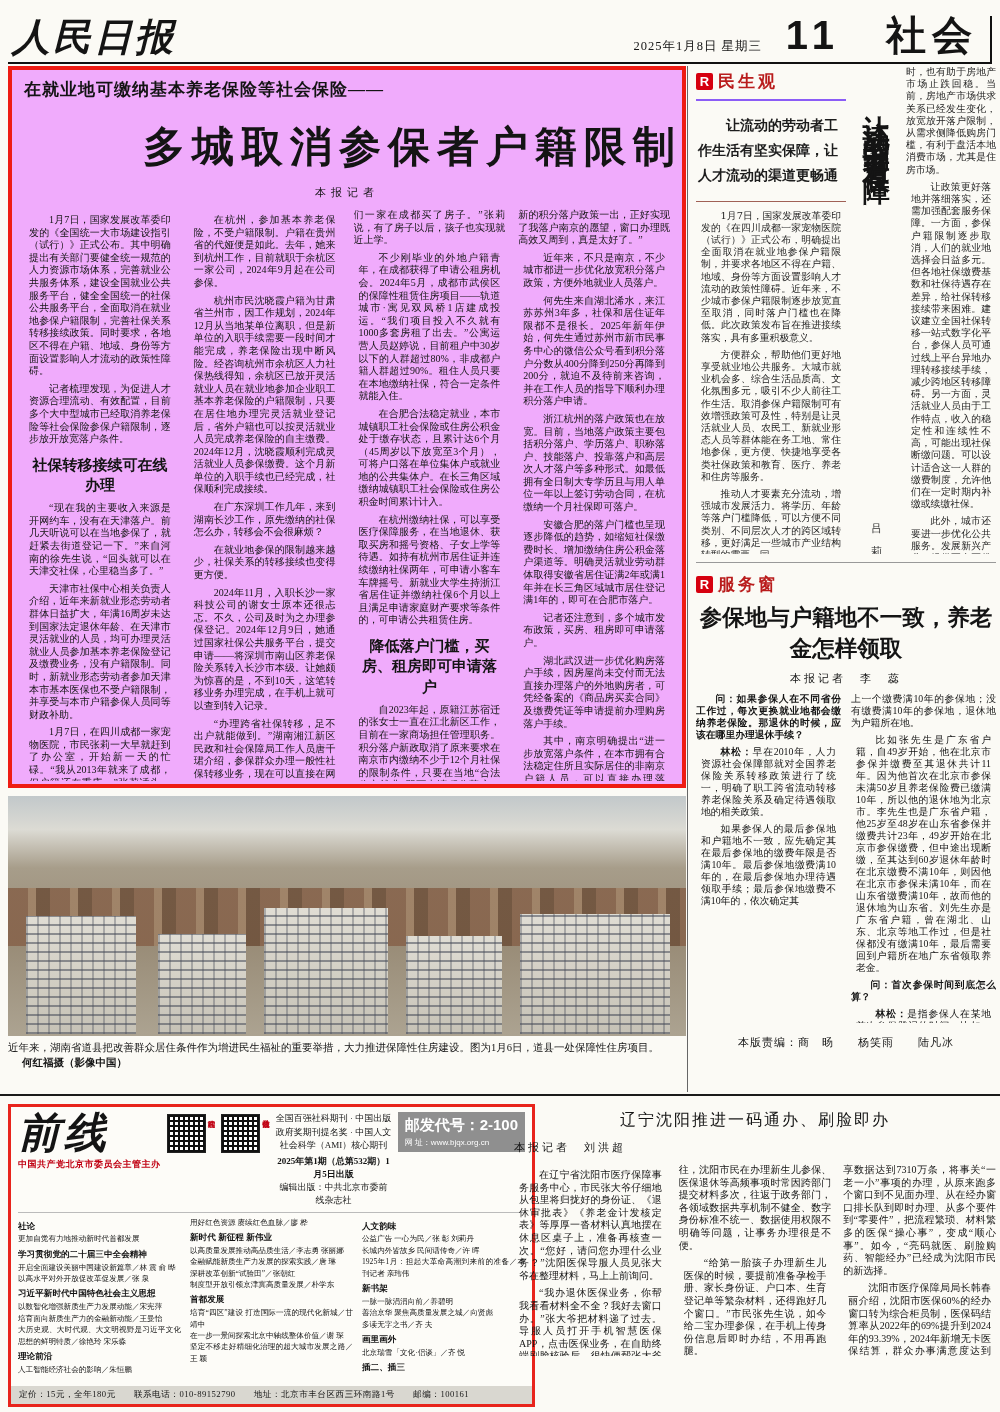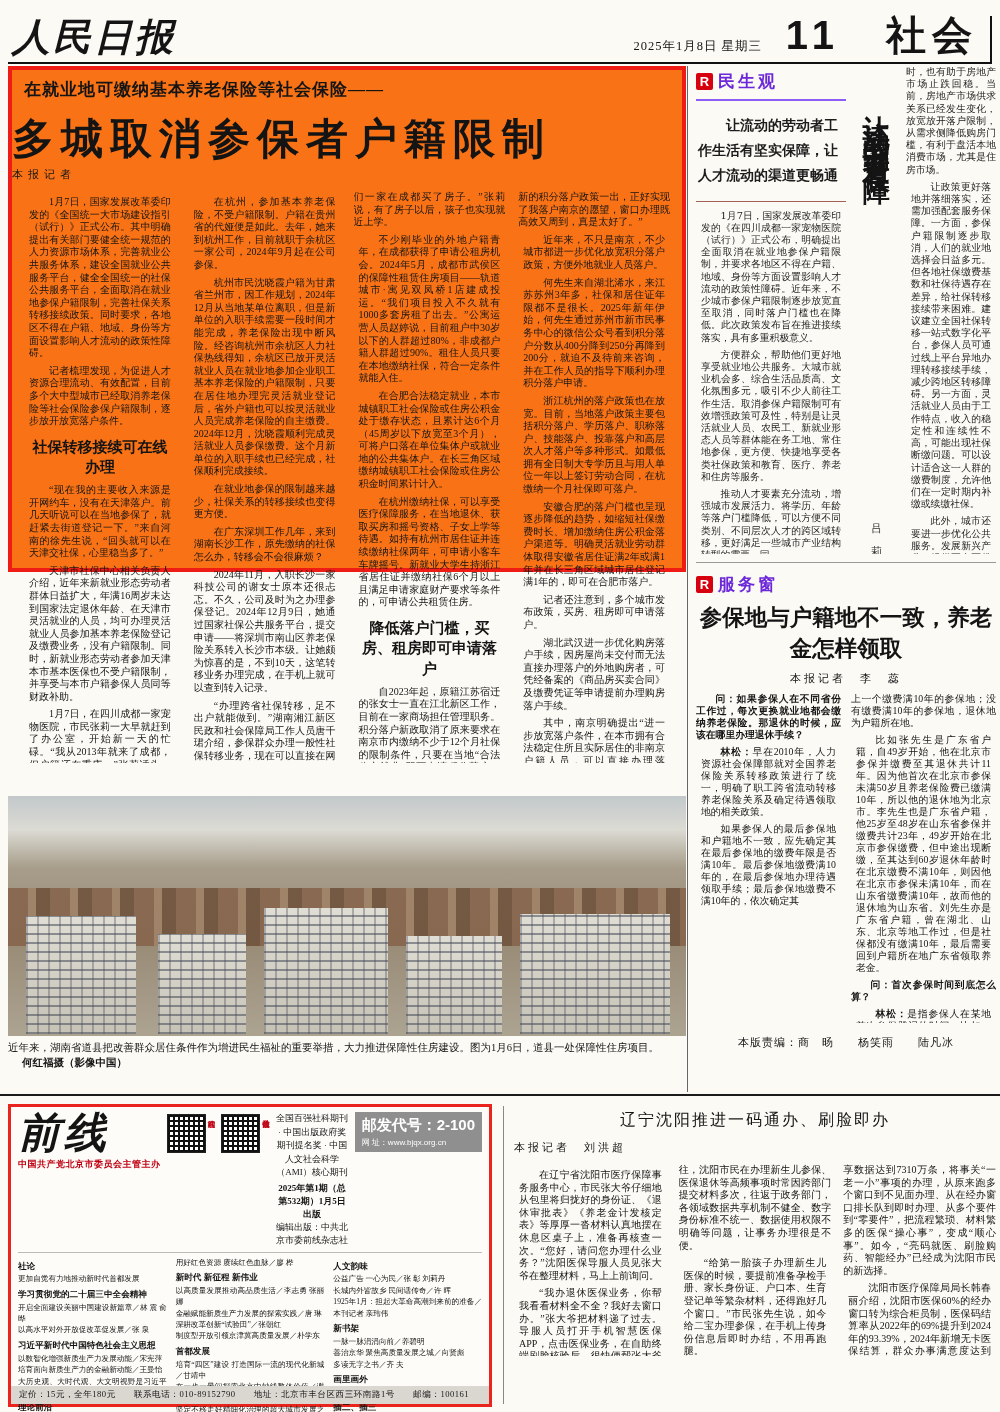--- a/index.html
+++ b/index.html
@@ -5,24 +5,24 @@
   html,body{margin:0;padding:0;background:#e9e7e0;}
   #page{position:relative;width:1000px;height:1412px;background:#fbfaf5;color:#141414;
         font-family:"Liberation Serif","DejaVu Serif",serif;overflow:hidden;}
   
   .header{position:absolute;left:8px;top:4px;width:984px;height:58px;border-bottom:2px solid #111;}
   .brand{position:absolute;left:4px;top:8px;font-size:38px;font-weight:900;font-style:italic;letter-spacing:3px;}
   .hdate{position:absolute;right:230px;top:34px;font-size:12.5px;letter-spacing:1px;}
   .hpage{position:absolute;right:14px;top:4px;font-size:40px;font-weight:700;font-family:"Liberation Sans",sans-serif;letter-spacing:6px;}
   .hcorner{position:absolute;right:0;top:12px;width:2px;height:46px;background:#111;}
   
-  .main-box{position:absolute;left:8px;top:66px;width:678px;height:506px;border:4px solid #ee1c14;box-sizing:border-box;background:#f97316;}
+  .main-box{position:absolute;left:8px;top:66px;width:678px;height:722px;border:4px solid #ee1c14;box-sizing:border-box;background:#f0abfc;}
   .kicker{margin:8px 0 0 12px;font-size:17px;font-weight:bold;letter-spacing:1px;}
-  .headline{text-align:left;font-size:42px;font-weight:900;letter-spacing:7px;margin-top:10px;font-family:"Liberation Sans",sans-serif;}
-  .m-byline{text-align:left;font-size:11px;letter-spacing:5px;}
+  .headline{text-align:right;font-size:42px;font-weight:900;letter-spacing:7px;margin-top:18px;font-family:"Liberation Sans",sans-serif;}
+  .m-byline{text-align:center;font-size:11px;margin-top:10px;letter-spacing:5px;}
   .main-cols{display:flex;gap:13px;padding:9px 12px 0;}
   .main-cols .col{flex:1;height:572px;overflow:hidden;}
   .bt{font-size:10px;line-height:12.6px;text-align:justify;}
   .bt .para{text-indent:2em;margin:5px;}
   .bt .cont{text-indent:0;margin:0;}
   .bt .sub{font-weight:bold;font-size:15px;line-height:1.35;text-align:center;margin:9px 2px 7px;text-indent:0;font-family:"Liberation Sans",sans-serif;}
   .bt .q{text-indent:2em;font-weight:bold;}
   
   .photo{position:absolute;left:8px;top:796px;width:678px;height:240px;overflow:hidden;
          background:linear-gradient(#c2c8ca 0%,#dcdbd4 14%,#a79d8a 30%,#988b76 60%,#aca391 100%);}
@@ -34,21 +34,21 @@
       background-image:repeating-linear-gradient(0deg,rgba(70,75,88,.55) 0 2px,transparent 2px 9px),
                        repeating-linear-gradient(90deg,rgba(70,75,88,.35) 0 2px,transparent 2px 11px),
                        linear-gradient(#e0ddd4,#c6c2b6);}
   .cap-row{position:absolute;left:8px;top:1041px;width:678px;font-size:10.5px;line-height:1.4;}
   .cap-credit{font-weight:bold;white-space:nowrap;padding-left:14px;}
   
   .vline{position:absolute;left:687px;top:66px;width:1px;height:1026px;background:#666;}
   .right-region{position:absolute;left:696px;top:66px;width:300px;}
   .sec-head{display:flex;align-items:center;gap:5px;margin:4px 0 6px;}
   .rlogo{width:17px;height:17px;background:#d6000f;color:#fff;font-weight:bold;font-size:13px;line-height:17px;text-align:center;border-radius:2px;font-family:"Liberation Sans",sans-serif;}
-  .sec-title{color:#6d28d9;font-weight:bold;font-size:17px;letter-spacing:3px;font-family:"Liberation Sans",sans-serif;}
+  .sec-title{color:#b91c1c;font-weight:bold;font-size:17px;letter-spacing:3px;font-family:"Liberation Sans",sans-serif;}
   .kai{font-family:"DejaVu Serif",serif;color:#1d1d1d;}
   .msg-body{display:flex;gap:7px;height:488px;overflow:hidden;}
   .msg-left{width:150px;}
   .msg-intro{border-top:2px solid #8b5cf6;border-bottom:1px solid #a06055;padding:12px 2px;margin:2px 0 8px;
              font-size:14px;font-weight:bold;line-height:1.8;text-indent:2em;}
   .msg-left .bt,.msg-right .bt{font-size:9.8px;line-height:12.2px;}
   .msg-vert{width:46px;display:flex;flex-direction:column;align-items:center;padding-top:28px;}
   .vert-title{writing-mode:vertical-rl;text-orientation:upright;font-size:27px;font-weight:900;letter-spacing:6px;line-height:1.05;height:408px;}
   .vert-author{writing-mode:vertical-rl;text-orientation:upright;font-size:11px;letter-spacing:5px;margin-top:12px;color:#333;}
   .msg-right{flex:1;}
@@ -57,21 +57,21 @@
   .fw-headline{font-size:22.5px;font-weight:900;text-align:center;margin:2px 0 0;font-family:"Liberation Sans",sans-serif;}
   .fw-byline{text-align:center;font-size:11px;margin:7px 0 7px;letter-spacing:3px;}
   .fw-cols{display:flex;gap:10px;height:330px;overflow:hidden;}
   .fw-cols .col{flex:1;}
   .fw-cols .bt{font-size:9.8px;line-height:12px;}
   .editors{margin-top:12px;text-align:center;font-size:11px;letter-spacing:1px;}
   
   .hdiv{position:absolute;left:0;top:1094px;width:1000px;height:2px;background:#1a1a1a;}
   .vline2{position:absolute;left:503px;top:1106px;width:1px;height:298px;background:#888;}
   
-  .ad{position:absolute;left:8px;top:1104px;width:484px;height:303px;border:3px solid #e8241c;box-sizing:border-box;padding:5px 7px 16px;background:#fdfcf8;}
+  .ad{position:absolute;left:8px;top:1104px;width:527px;height:303px;border:3px solid #e8241c;box-sizing:border-box;padding:5px 7px 16px;background:#fdfcf8;}
   .ad-top{display:flex;align-items:flex-start;gap:6px;}
   .ad-logo{font-size:42px;font-weight:900;font-style:italic;line-height:1.0;width:118px;letter-spacing:4px;}
   .ad-org{color:#c00012;font-size:9px;font-weight:bold;margin-top:4px;letter-spacing:0.5px;}
   .qr-wrap{display:flex;gap:2px;margin-top:2px;}
   .qr{width:37px;height:37px;border:1px solid #222;background:
       repeating-linear-gradient(0deg,#111 0 2px,transparent 2px 5px),
       repeating-linear-gradient(90deg,#111 0 2px,#fff 2px 5px);}
   .qr-label{writing-mode:vertical-rl;text-orientation:upright;font-size:7.5px;color:#c00012;line-height:1;}
   .ad-mid{flex:1;text-align:center;}
   .ad-awards{font-size:9px;line-height:1.5;}
@@ -115,22 +115,22 @@
           <div class="para">记者梳理发现，为促进人才资源合理流动、有效配置，目前多个大中型城市已经取消养老保险等社会保险参保户籍限制，逐步放开放宽落户条件。</div>
           <div class="sub">社保转移接续可在线办理</div>
           <div class="para">“现在我的主要收入来源是开网约车，没有在天津落户。前几天听说可以在当地参保了，就赶紧去街道登记一下。”来自河南的徐先生说，“回头就可以在天津交社保，心里稳当多了。”</div>
           <div class="para">天津市社保中心相关负责人介绍，近年来新就业形态劳动者群体日益扩大，年满16周岁未达到国家法定退休年龄、在天津市灵活就业的人员，均可办理灵活就业人员参加基本养老保险登记及缴费业务，没有户籍限制。同时，新就业形态劳动者参加天津本市基本医保也不受户籍限制，并享受与本市户籍参保人员同等财政补助。</div>
           <div class="para">1月7日，在四川成都一家宠物医院，市民张莉一大早就赶到了办公室，开始新一天的忙碌。“我从2013年就来了成都，但户籍还在重庆。”张莉话头一转，“我在成都参加了社保，享受到同等的社会保障待遇。”</div>
           <div class="para">早在前几年，成都市就打破户籍壁垒，允许户籍在外地、符合条件的灵活就业人员在成都市参加基本养老保险。近几年，成都在推进社保参保扩面方面持续发力。成都市社会保险事业管理局相关负责人介绍，成都推进新开办、纳税未参保“两类企业”，以及新就业形态就业人员、建筑领域从业人员、被征地农民、困难人员等“四类群体”精准扩面，参加本地社保。</div>
         </div>
       <div class="col bt">
           <div class="para">在杭州，参加基本养老保险，不受户籍限制。户籍在贵州省的代娅便是如此。去年，她来到杭州工作，目前就职于余杭区一家公司，2024年9月起在公司参保。</div>
           <div class="para">杭州市民沈晓霞户籍为甘肃省兰州市，因工作规划，2024年12月从当地某单位离职，但是新单位的入职手续需要一段时间才能完成，养老保险出现中断风险。经咨询杭州市余杭区人力社保热线得知，余杭区已放开灵活就业人员在就业地参加企业职工基本养老保险的户籍限制，只要在居住地办理完灵活就业登记后，省外户籍也可以按灵活就业人员完成养老保险的自主缴费。2024年12月，沈晓霞顺利完成灵活就业人员参保缴费。这个月新单位的入职手续也已经完成，社保顺利完成接续。</div>
+          <div class="para">在广东深圳工作几年，来到湖南长沙工作，原先缴纳的社保怎么办，转移会不会很麻烦？</div>
           <div class="para">在就业地参保的限制越来越少，社保关系的转移接续也变得更方便。</div>
-          <div class="para">在广东深圳工作几年，来到湖南长沙工作，原先缴纳的社保怎么办，转移会不会很麻烦？</div>
           <div class="para">2024年11月，入职长沙一家科技公司的谢女士原本还很忐忑。不久，公司及时为之办理参保登记。2024年12月9日，她通过国家社保公共服务平台，提交申请——将深圳市南山区养老保险关系转入长沙市本级。让她颇为惊喜的是，不到10天，这笔转移业务办理完成，在手机上就可以查到转入记录。</div>
           <div class="para">“办理跨省社保转移，足不出户就能做到。”湖南湘江新区民政和社会保障局工作人员唐千珺介绍，参保群众办理一般性社保转移业务，现在可以直接在网上登录国家社会保险公共服务平台或“掌上12333”、支付宝APP、智慧人社（公众号、小程序、APP）进行线上操作。</div>
           <div class="sub">在就业地缴纳社保，享受多重公共服务</div>
         </div>
       <div class="col bt">
           <div class="cont">们一家在成都买了房子。”张莉说，有了房子以后，孩子也实现就近上学。</div>
           <div class="para">不少刚毕业的外地户籍青年，在成都获得了申请公租房机会。2024年5月，成都市武侯区的保障性租赁住房项目——轨道城市·寓见双凤桥1店建成投运。“我们项目投入不久就有1000多套房租了出去。”公寓运营人员赵婷说，目前租户中30岁以下的人群超过80%，非成都户籍人群超过90%。租住人员只要在本地缴纳社保，符合一定条件就能入住。</div>
           <div class="para">在合肥合法稳定就业，本市城镇职工社会保险或住房公积金处于缴存状态，且累计达6个月（45周岁以下放宽至3个月），可将户口落在单位集体户或就业地的公共集体户。在长三角区域缴纳城镇职工社会保险或住房公积金时间累计计入。</div>
           <div class="para">在杭州缴纳社保，可以享受医疗保障服务，在当地退休、获取买房和摇号资格、子女上学等待遇。如持有杭州市居住证并连续缴纳社保两年，可申请小客车车牌摇号。新就业大学生持浙江省居住证并缴纳社保6个月以上且满足申请家庭财产要求等条件的，可申请公共租赁住房。</div>
           <div class="sub">降低落户门槛，买房、租房即可申请落户</div>

